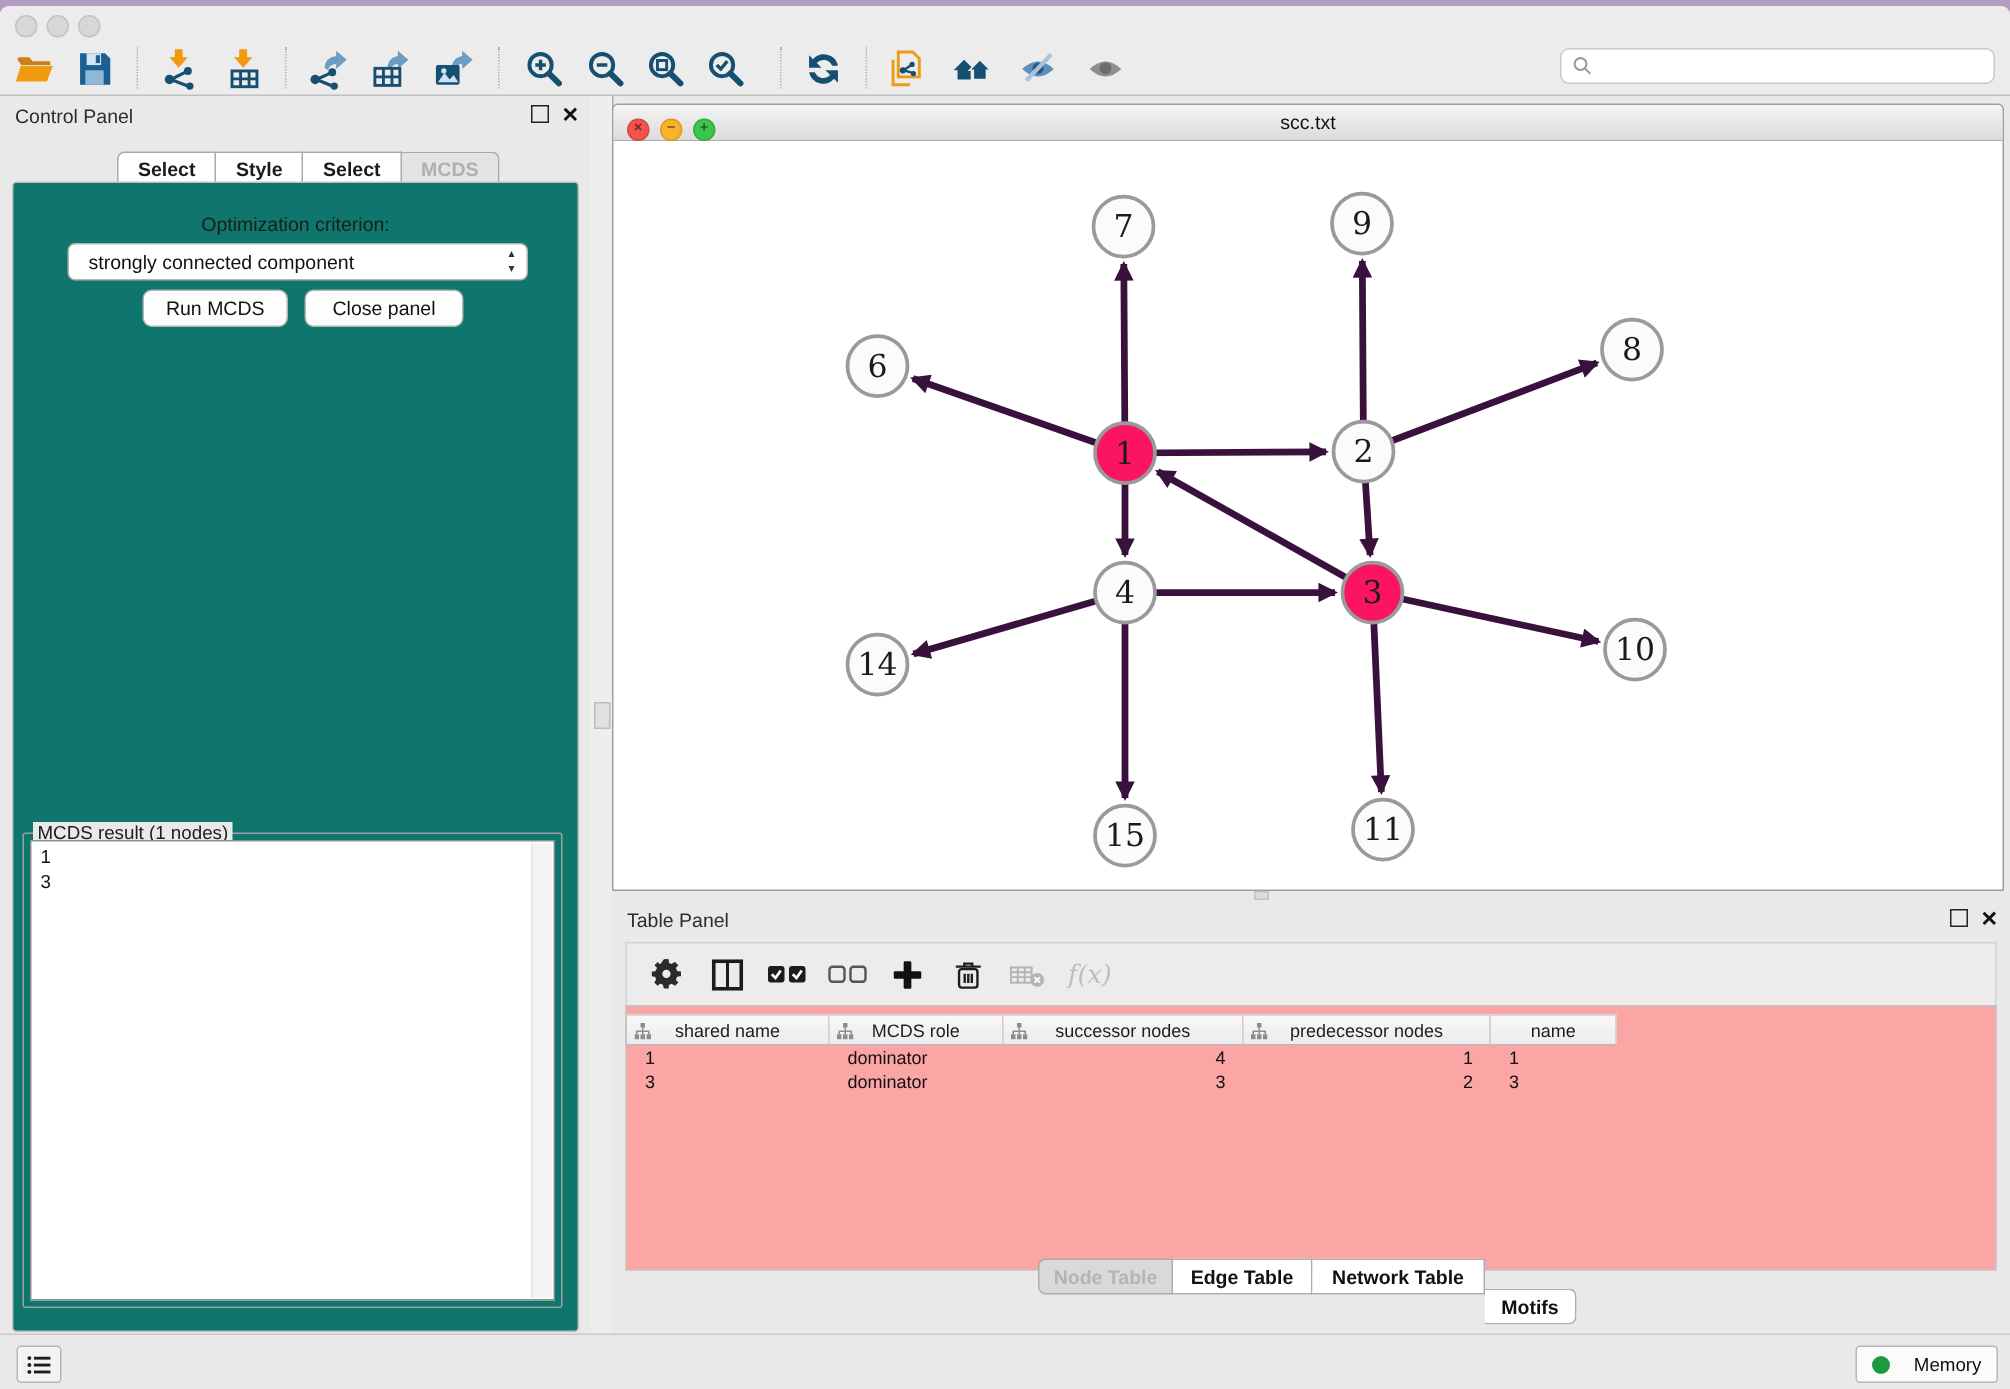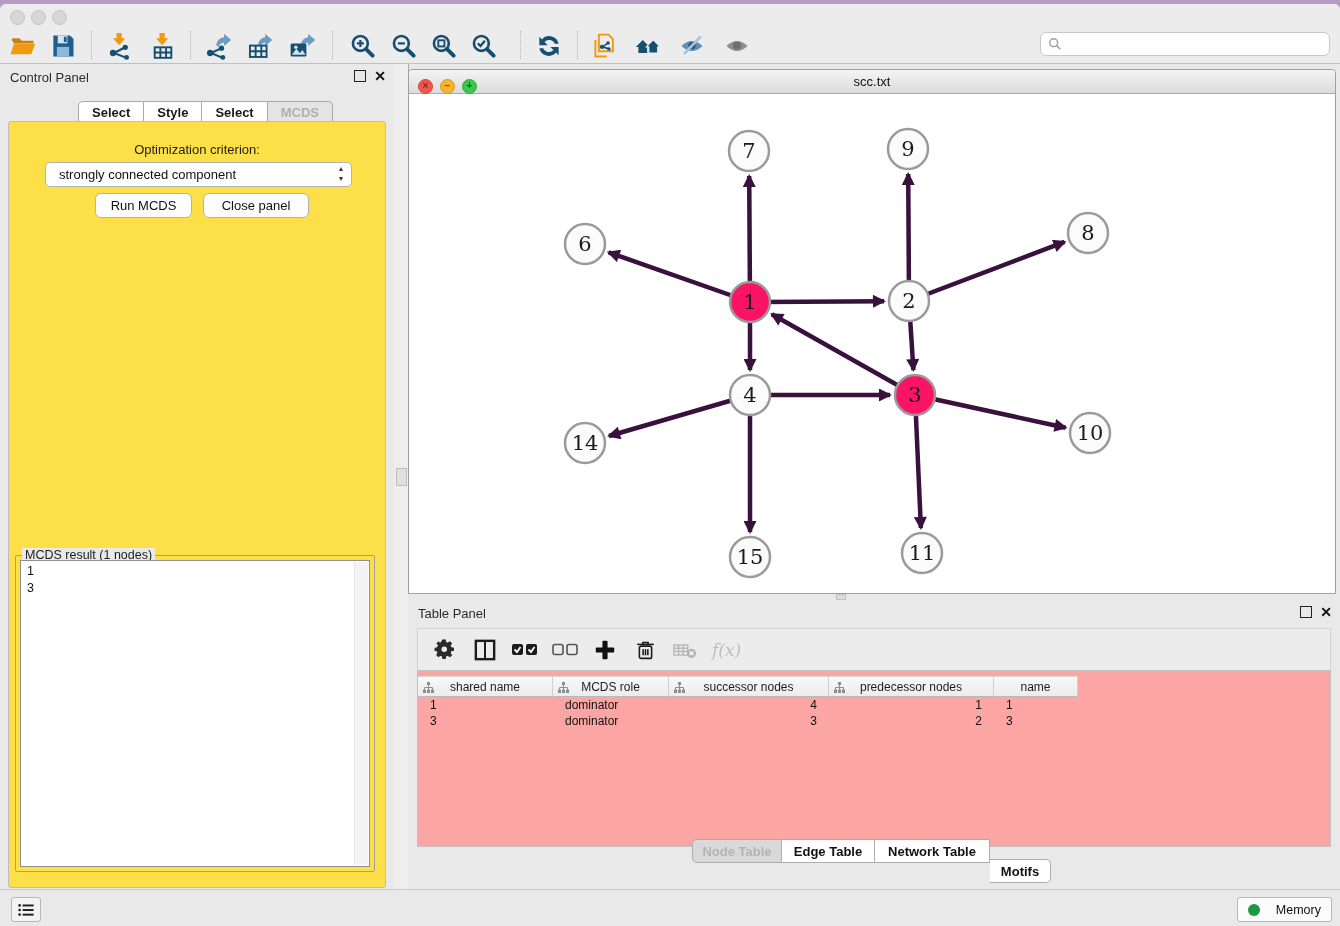--- a/index.html
+++ b/index.html
@@ -28,21 +28,21 @@
   .panel-icons{position:absolute;right:8px;top:6px;display:flex;gap:8px;align-items:center;}
   .icon-float{width:10px;height:10px;border:1.6px solid #222;display:inline-block;}
   .icon-close{font-size:14px;font-weight:bold;color:#111;line-height:10px;}
   .tabs-row{position:absolute;display:flex;}
   .tab{border:1px solid #a9a9a9;border-left:none;background:#fff;color:#1a1a1a;font-size:13px;
        font-weight:600;padding:3px 13px 4px;white-space:nowrap;}
   .tab:first-child{border-left:1px solid #a9a9a9;border-radius:5px 0 0 5px;}
   .tab:last-child{border-radius:0 5px 5px 0;}
   .tab.disabled-active{background:#e4e4e4;color:#b0b0b0;}
   #cp-tabs{top:37px;left:78px;}
-  #cp-body{position:absolute;top:57px;left:8px;right:8px;bottom:2px;background:#fde047;
+  #cp-body{position:absolute;top:57px;left:8px;right:8px;bottom:2px;background:#0f766e;
            border:1px solid #bdbdbd;border-radius:3px;}
   #opt-label{position:absolute;top:20px;left:0;right:0;text-align:center;font-size:13px;color:#1c1c1c;}
   #opt-select{position:absolute;top:40px;left:36px;right:33px;height:23px;background:#fff;
               border:1px solid #b3b3b3;border-radius:5px;font-size:13px;color:#111;
               display:flex;align-items:center;padding-left:13px;}
   .chevrons{position:absolute;right:8px;top:1px;font-size:8px;color:#333;line-height:10px;text-align:center;}
   .btn{position:absolute;top:71px;height:23px;background:#fdfdfd;border:1px solid #b3b3b3;border-radius:6px;
        font-size:13px;color:#111;display:flex;align-items:center;justify-content:center;}
   #group-box{position:absolute;left:6px;right:10px;top:433px;bottom:15px;border:1px solid #9f9f9f;border-radius:2px;}
   #group-label{position:absolute;top:-8px;left:6px;background:#e9e9e9;padding:0 3px;font-size:12.5px;color:#1c1c1c;}

